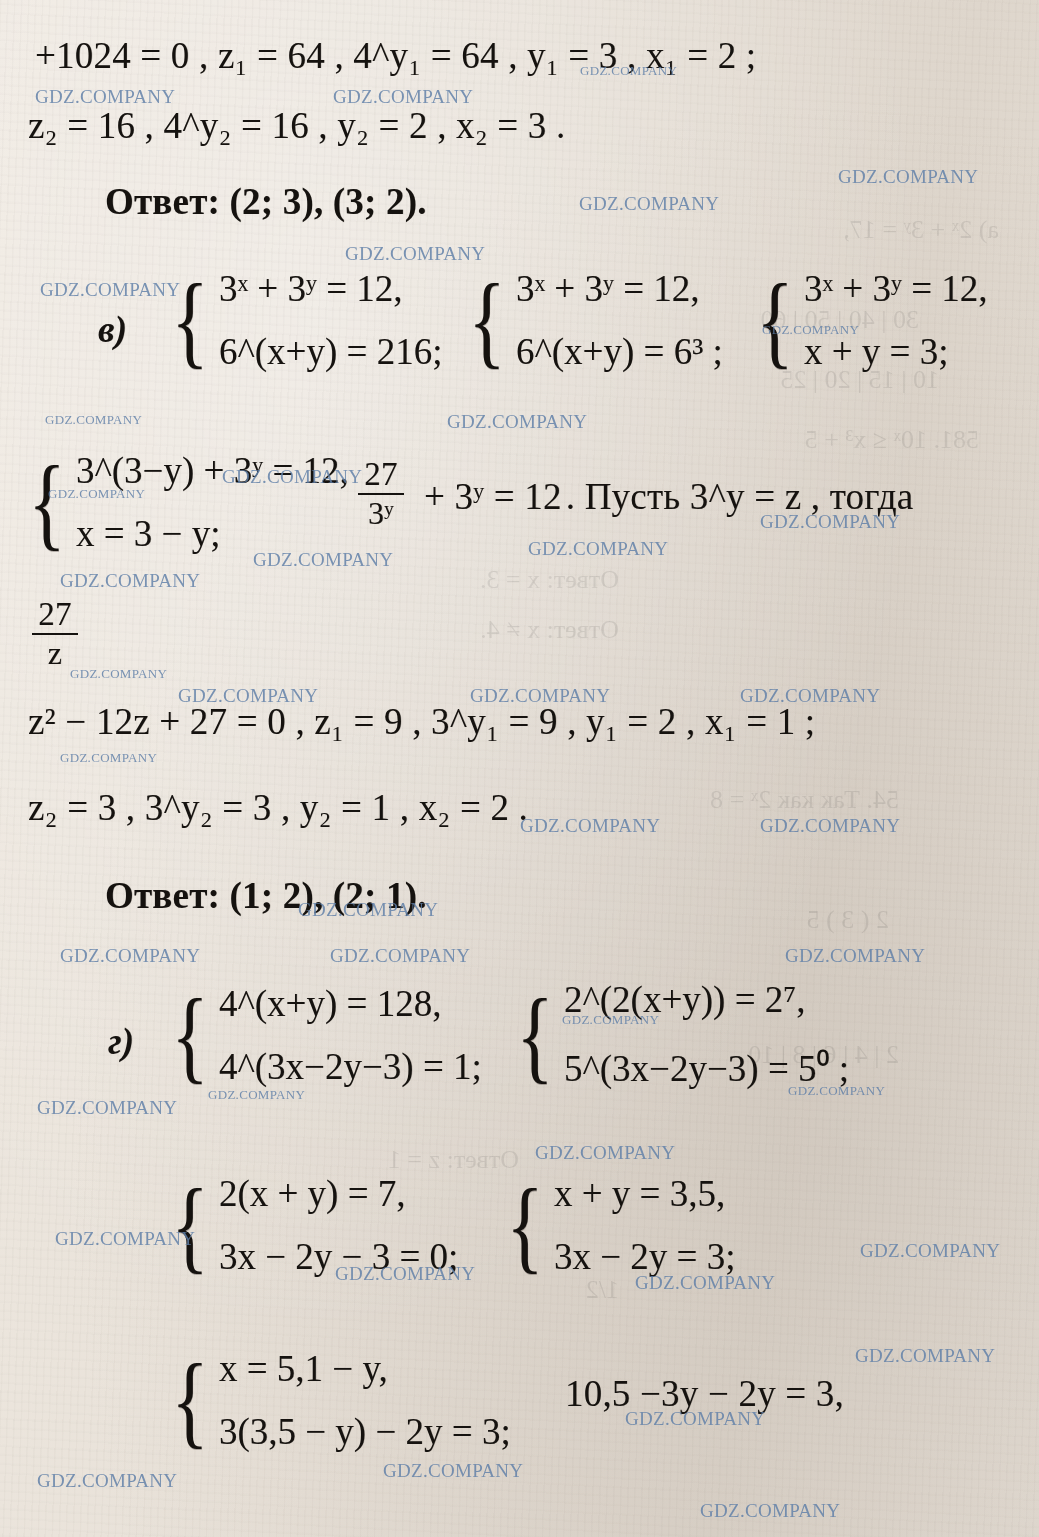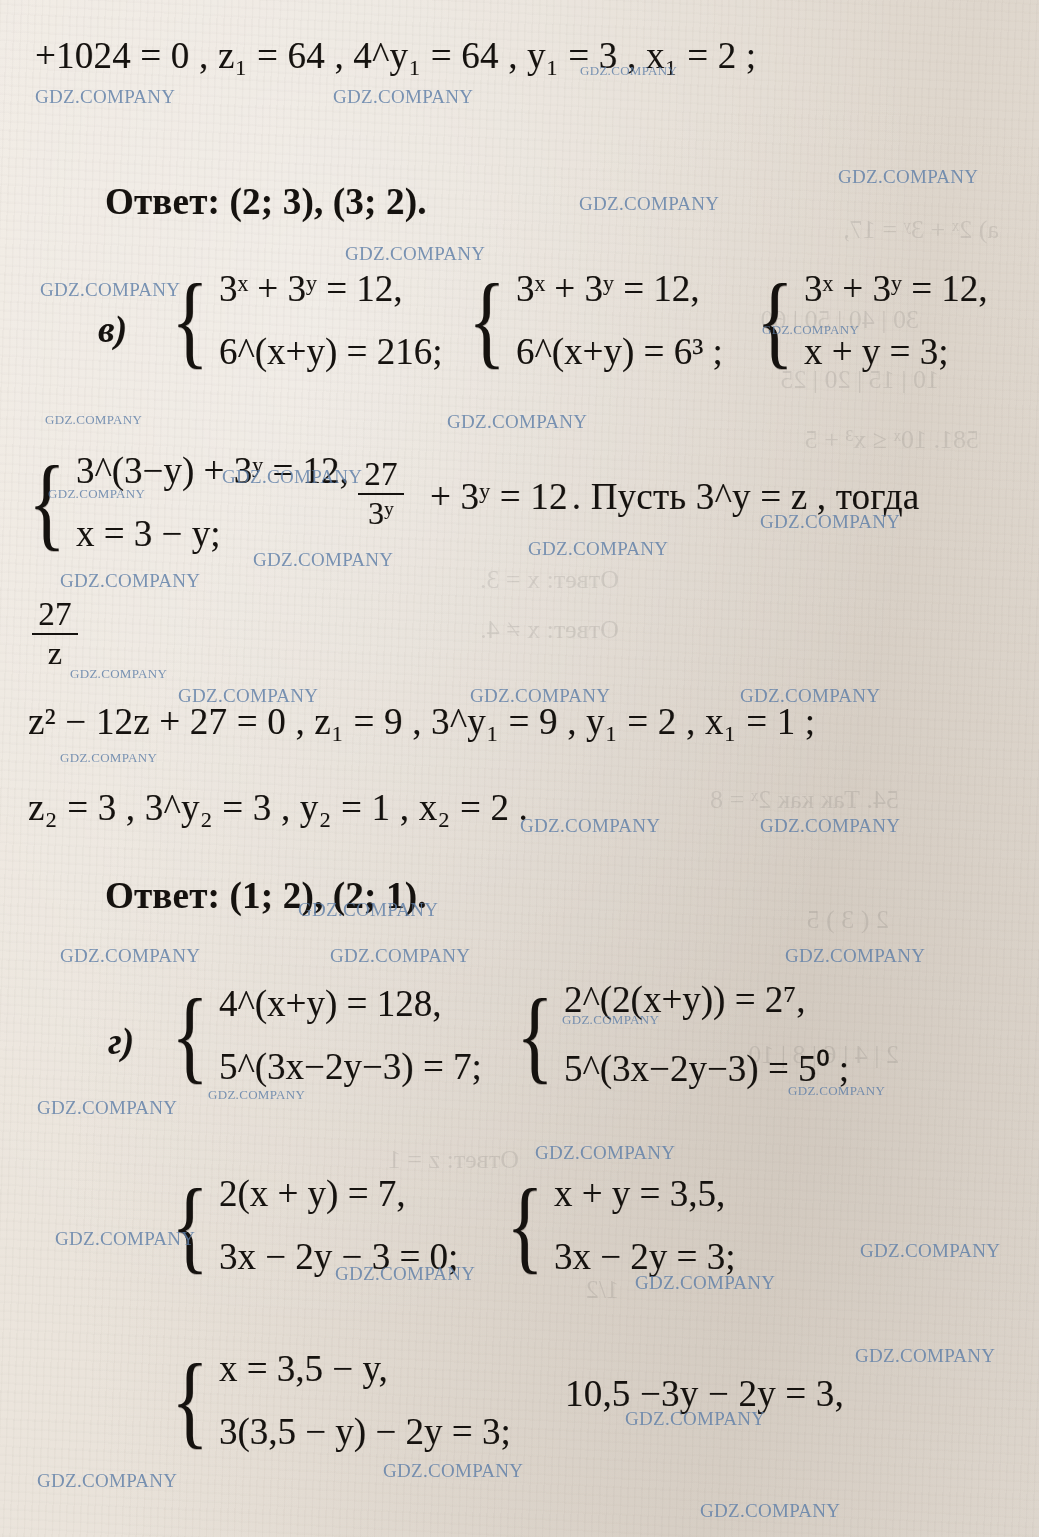--- a/index.html
+++ b/index.html
@@ -138,20 +138,23 @@
   <div style="left:520px; top:1140px;">Ответ: z = 1</div>
   <div style="left:420px; top:1270px;">1/2</div>
 </div>
 
 <div class="content">
 
   <div class="line" style="left:35px; top:34px;">
     <span>+1024 = 0 ,    z₁ = 64 ,    4^y₁ = 64 ,    y₁ = 3 ,    x₁ = 2 ;</span>
   </div>
 
+  <div class="line" style="left:28px; top:104px;">
+    <span>z₂ = 16 ,  4^y₂ = 16 ,  y₂ = 2 ,  x₂ = 3 .</span>
+  </div>
 
   <div class="line ans" style="left:105px; top:180px;">
     <span>Ответ: (2; 3), (3; 2).</span>
   </div>
 
   <div class="line lbl" style="left:98px; top:308px;">
     <span>в)</span>
   </div>
 
   <div class="sys" style="left:165px; top:250px; height:140px;">
@@ -185,21 +188,21 @@
       <div>x = 3 − y;</div>
     </div>
   </div>
 
   <div class="line" style="left:352px; top:460px; display:flex; align-items:center;">
     <span class="frac">
       <span class="num">27</span>
       <span class="bar"></span>
       <span class="den">3ʸ</span>
     </span>
-    <span style="margin-left:20px;">+ 3ʸ = 12</span>
+    <span style="margin-left:14px;">+ 3ʸ = 12</span>
     <span style="margin-left:4px;">. Пусть 3^y = z , тогда</span>
   </div>
 
   <div class="line" style="left:26px; top:600px; display:flex; align-items:center;">
     <span class="frac">
       <span class="num">27</span>
       <span class="bar"></span>
       <span class="den">z</span>
     </span>
   </div>
@@ -217,21 +220,21 @@
   </div>
 
   <div class="line lbl" style="left:108px; top:1020px;">
     <span>г)</span>
   </div>
 
   <div class="sys" style="left:165px; top:965px; height:140px;">
     <span class="brace">{</span>
     <div class="sys-rows">
       <div>4^(x+y) = 128,</div>
-      <div>5^(3x−2y−3) = 7;</div>
+      <div>4^(3x−2y−3) = 1;</div>
     </div>
   </div>
 
   <div class="sys" style="left:510px; top:965px; height:140px;">
     <span class="brace">{</span>
     <div class="sys-rows">
       <div>2^(2(x+y)) = 2⁷,</div>
       <div>5^(3x−2y−3) = 5⁰ ;</div>
     </div>
   </div>
@@ -248,21 +251,21 @@
     <span class="brace">{</span>
     <div class="sys-rows">
       <div>x + y = 3,5,</div>
       <div>3x − 2y = 3;</div>
     </div>
   </div>
 
   <div class="sys" style="left:165px; top:1330px; height:140px;">
     <span class="brace">{</span>
     <div class="sys-rows">
-      <div>x = 3,5 − y,</div>
+      <div>x = 5,1 − y,</div>
       <div>3(3,5 − y) − 2y = 3;</div>
     </div>
   </div>
 
   <div class="line" style="left:565px; top:1372px;">
     <span>10,5  −3y  −  2y  =  3,</span>
   </div>
 
 
 </div>

